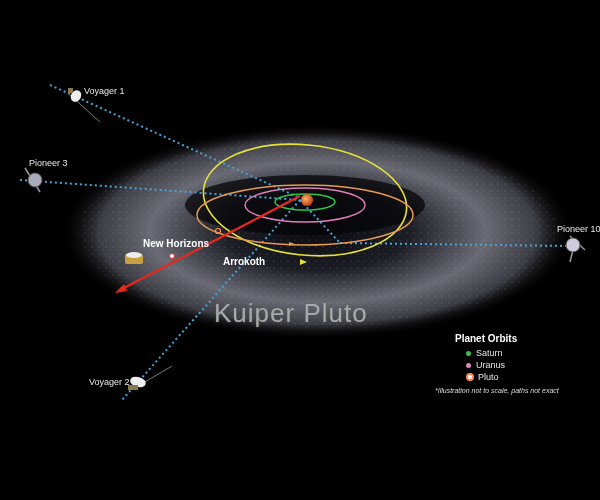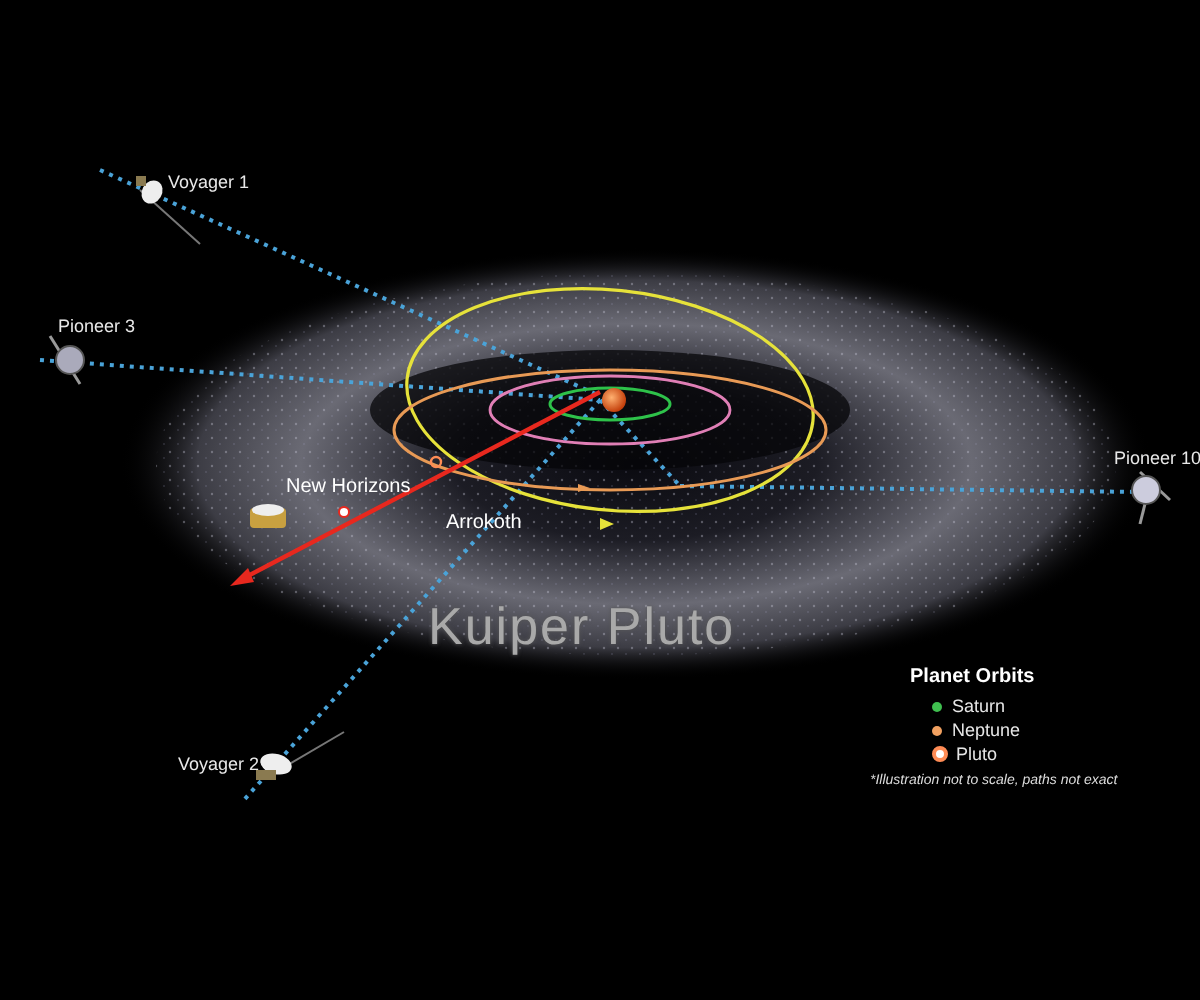--- a/index.html
+++ b/index.html
@@ -1,19 +1,19 @@
 <!DOCTYPE html>
 <html><head>
 <meta charset="utf-8">
 <style>
   html, body { margin:0; padding:0; background:#000; }
   body { width:600px; height:500px; position:relative; overflow:hidden; font-family:"Liberation Sans", sans-serif; }
   #scene { position:absolute; left:0; top:0; width:600px; height:500px; }
   .lbl { position:absolute; color:#e8e8e8; font-size:9px; white-space:nowrap; }
-  .bold { font-weight:normal; color:#fff; font-size:10px;padding-left:48px; }
+  .bold { font-weight:bold; color:#fff; font-size:10px;padding-left:48px; }
   .title { position:absolute; left:214px; top:298px; font-size:26px; color:#a9a9a9; letter-spacing:1px; text-shadow:0 0 2px #555; }
   .legend { position:absolute; left:440px; top:333px; color:#e6e6e6; font-size:9px; }
   .legend .head { font-weight:bold; font-size:10px; margin-left:15px; margin-bottom:3px; color:#fff; }
   .legend .item { display:flex; align-items:center; margin-left:26px; height:12px; }
   .legend .dot { width:5px; height:5px; border-radius:50%; margin-right:5px; }
   .legend .ring { width:4px; height:4px; border-radius:50%; border:2px solid #ff8c55; margin-right:4px; background:#fff; }
   .legend .note { font-style:italic; font-size:7px; margin-top:4px; margin-left:-5px; color:#ddd; }
 </style>
 </head>
 <body>
@@ -103,21 +103,21 @@
 
 <div class="title">Kuiper Pluto</div>
 
 <div class="legend">
   <div class="head">Planet Orbits</div>
   <div class="item">
     <span class="dot" style="background:#3fbf4f"></span>
     <span>Saturn</span>
   </div>
   <div class="item">
-    <span class="dot" style="background:#f0a060"></span>
-    <span>Neptune</span>
+    <span class="dot" style="background:#d58fb7"></span>
+    <span>Uranus</span>
   </div>
   <div class="item">
     <span class="ring"></span>
     <span>Pluto</span>
   </div>
   <div class="note">*Illustration not to scale, paths not exact</div>
 </div>
 
 </body></html>

